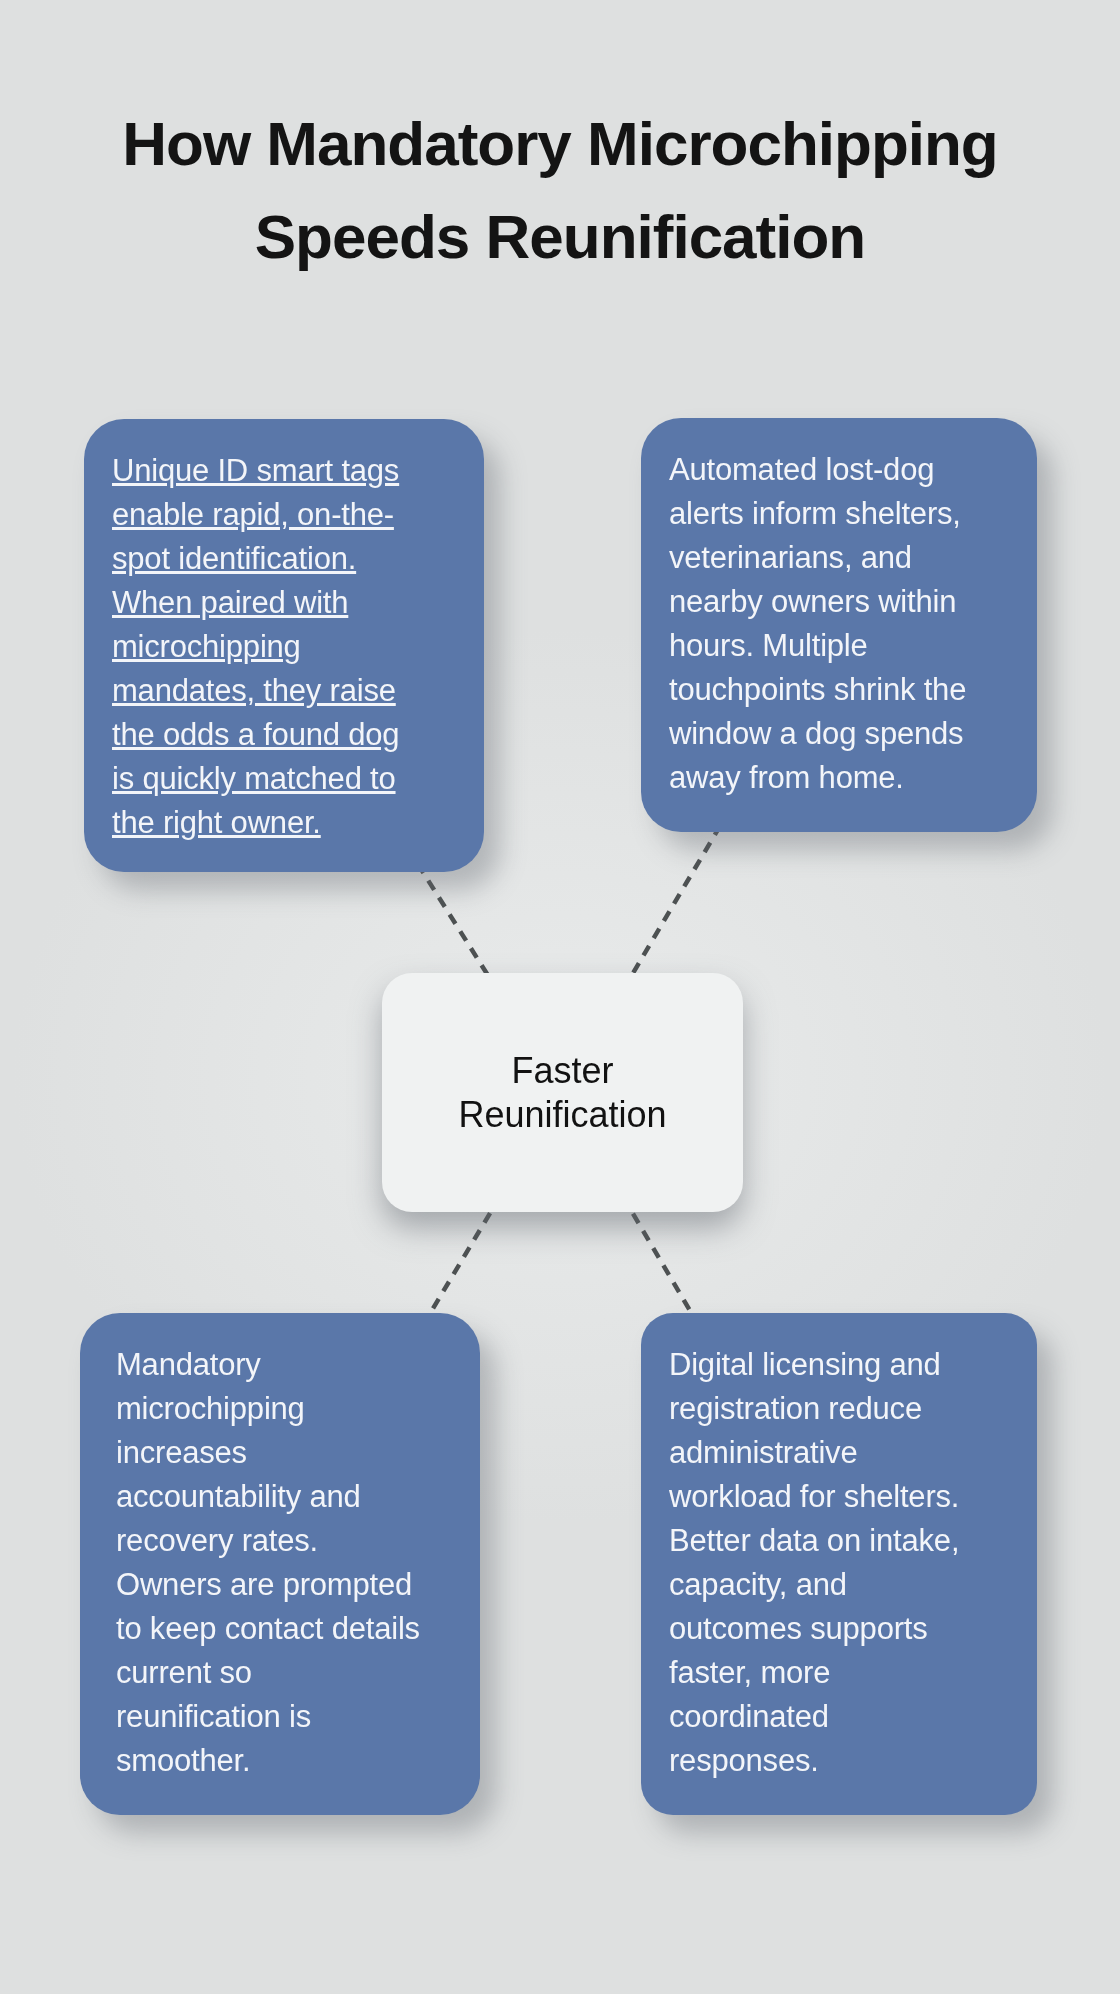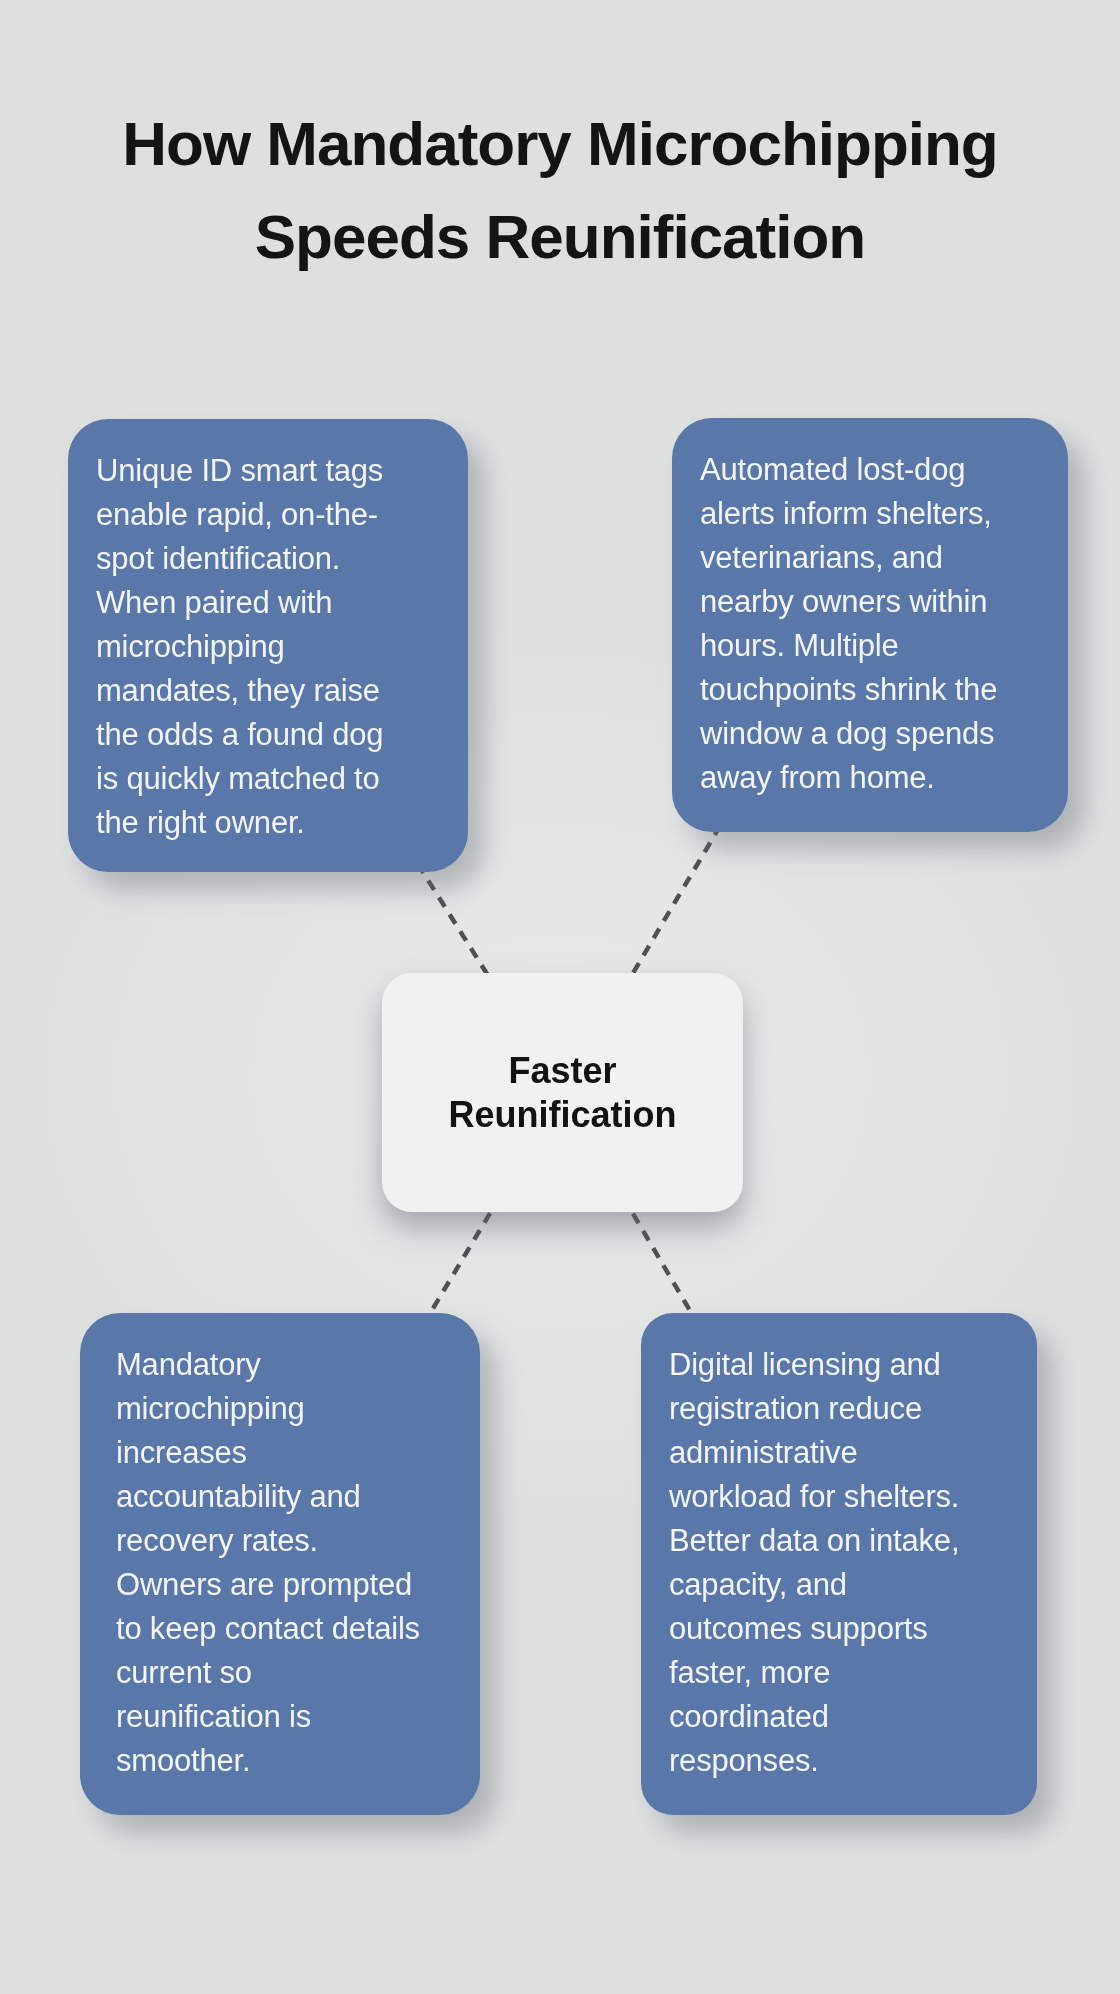--- a/index.html
+++ b/index.html
@@ -55,41 +55,41 @@
     border-radius:40px;
     box-shadow:16px 18px 26px rgba(100,106,114,0.38);
     color:var(--node-text);
     font-size:31px;
     line-height:44px;
     letter-spacing:-0.2px;
     padding:30px 28px;
     white-space:pre-line;
     overflow:hidden;
   }
-  .node.top-left    {left:68px;  top:419px;  width:400px; height:453px;}
-  .node.top-right   {left:641px; top:418px;  width:396px; height:414px;margin-left:31px;}
+  .node.top-left    {left:84px;  top:419px;  width:400px; height:453px;text-decoration:underline;}
+  .node.top-right   {left:641px; top:418px;  width:396px; height:414px;}
   .node.bottom-left {left:80px;  top:1313px; width:400px; height:502px;padding-left:36px;}
   .node.bottom-right{left:641px; top:1313px; width:396px; height:502px;border-radius:32px;}
   .center-node{
     position:absolute;
     z-index:3;
     left:382px; top:973px;
     width:361px; height:239px;
     background:var(--center-fill);
     border-radius:30px;
     box-shadow:0 16px 30px rgba(100,106,114,0.5);
     display:flex;
     align-items:center;
     justify-content:center;
     text-align:center;
   }
   .center-label{
     font-size:36px;
     line-height:44px;
-    font-weight:bold;
+    font-weight:normal;
     color:var(--center-text);
     white-space:pre-line;
   }
 </style>
 </head>
 <body>
 
 <div class="canvas">
 
   <h1 class="title">How Mandatory Microchipping

